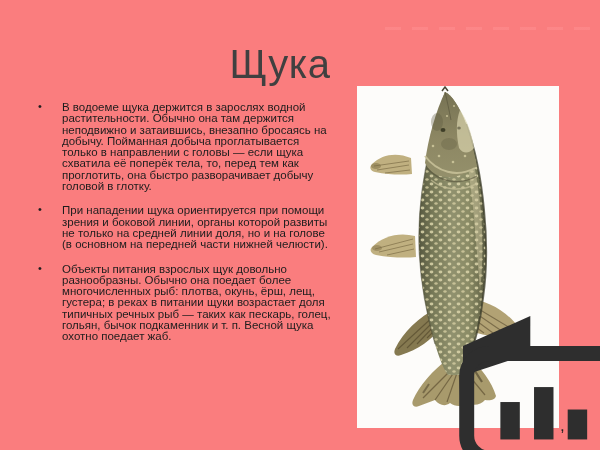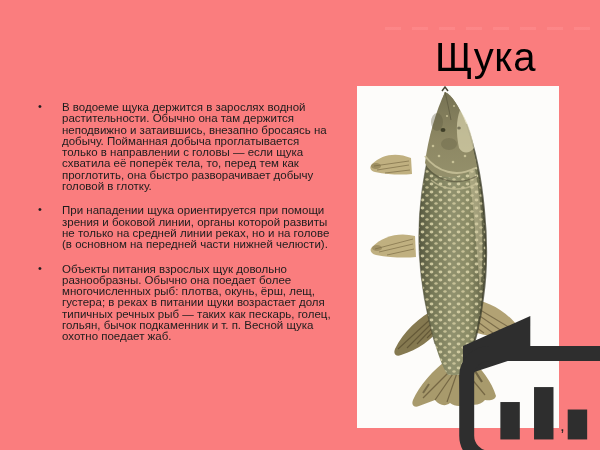--- a/index.html
+++ b/index.html
@@ -10,23 +10,23 @@
     overflow:hidden;
     font-family:"Liberation Sans",sans-serif;
   }
   .top-dashes{
     position:absolute;left:385px;top:27px;width:213px;height:3px;
     background:repeating-linear-gradient(90deg,#ff9092 0 16px,transparent 16px 27px);
     opacity:.5;
   }
   h1.title{
     position:absolute;top:24px;left:0;width:526px;
-    margin:10px;text-align:right;
+    margin:17px;text-align:center;
     font-size:40px;font-weight:400;line-height:1.15;
-    color:#000000;letter-spacing:.5px;
+    color:#404040;letter-spacing:.5px;
   }
   ul.bullets{
     position:absolute;left:62px;top:102px;width:274px;
     margin:0;padding:0;list-style:none;
     font-size:11.5px;line-height:11.3px;color:#1d1d1d;
   }
   ul.bullets li{position:relative;margin:0 0 13px 0;}
   ul.bullets li .dot{
     position:absolute;left:-24px;top:-1px;
     font-size:11px;color:#1d1d1d;
@@ -54,21 +54,21 @@
 
   <h1 class="title">Щука</h1>
 
   <ul class="bullets">
     <li>
       <span class="dot">•</span>
       <span class="btext">В водоеме щука держится в зарослях водной растительности. Обычно она там держится неподвижно и затаившись, внезапно бросаясь на добычу. Пойманная добыча проглатывается только в направлении с головы — если щука схватила её поперёк тела, то, перед тем как проглотить, она быстро разворачивает добычу головой в глотку.</span>
     </li>
     <li>
       <span class="dot">•</span>
-      <span class="btext">При нападении щука ориентируется при помощи зрения и боковой линии, органы которой развиты не только на средней линии реках, но и на голове (в основном на передней части нижней челюсти).</span>
+      <span class="btext">При нападении щука ориентируется при помощи зрения и боковой линии, органы которой развиты не только на средней линии доля, но и на голове (в основном на передней части нижней челюсти).</span>
     </li>
     <li>
       <span class="dot">•</span>
       <span class="btext">Объекты питания взрослых щук довольно разнообразны. Обычно она поедает более многочисленных рыб: плотва, окунь, ёрш, лещ, густера; в реках в питании щуки возрастает доля типичных речных рыб — таких как пескарь, голец, гольян, бычок подкаменник и т. п. Весной щука охотно поедает жаб.</span>
     </li>
   </ul>
 
   <div class="image-panel">
     <svg viewBox="0 0 202 342" aria-hidden="true">
       <defs>

